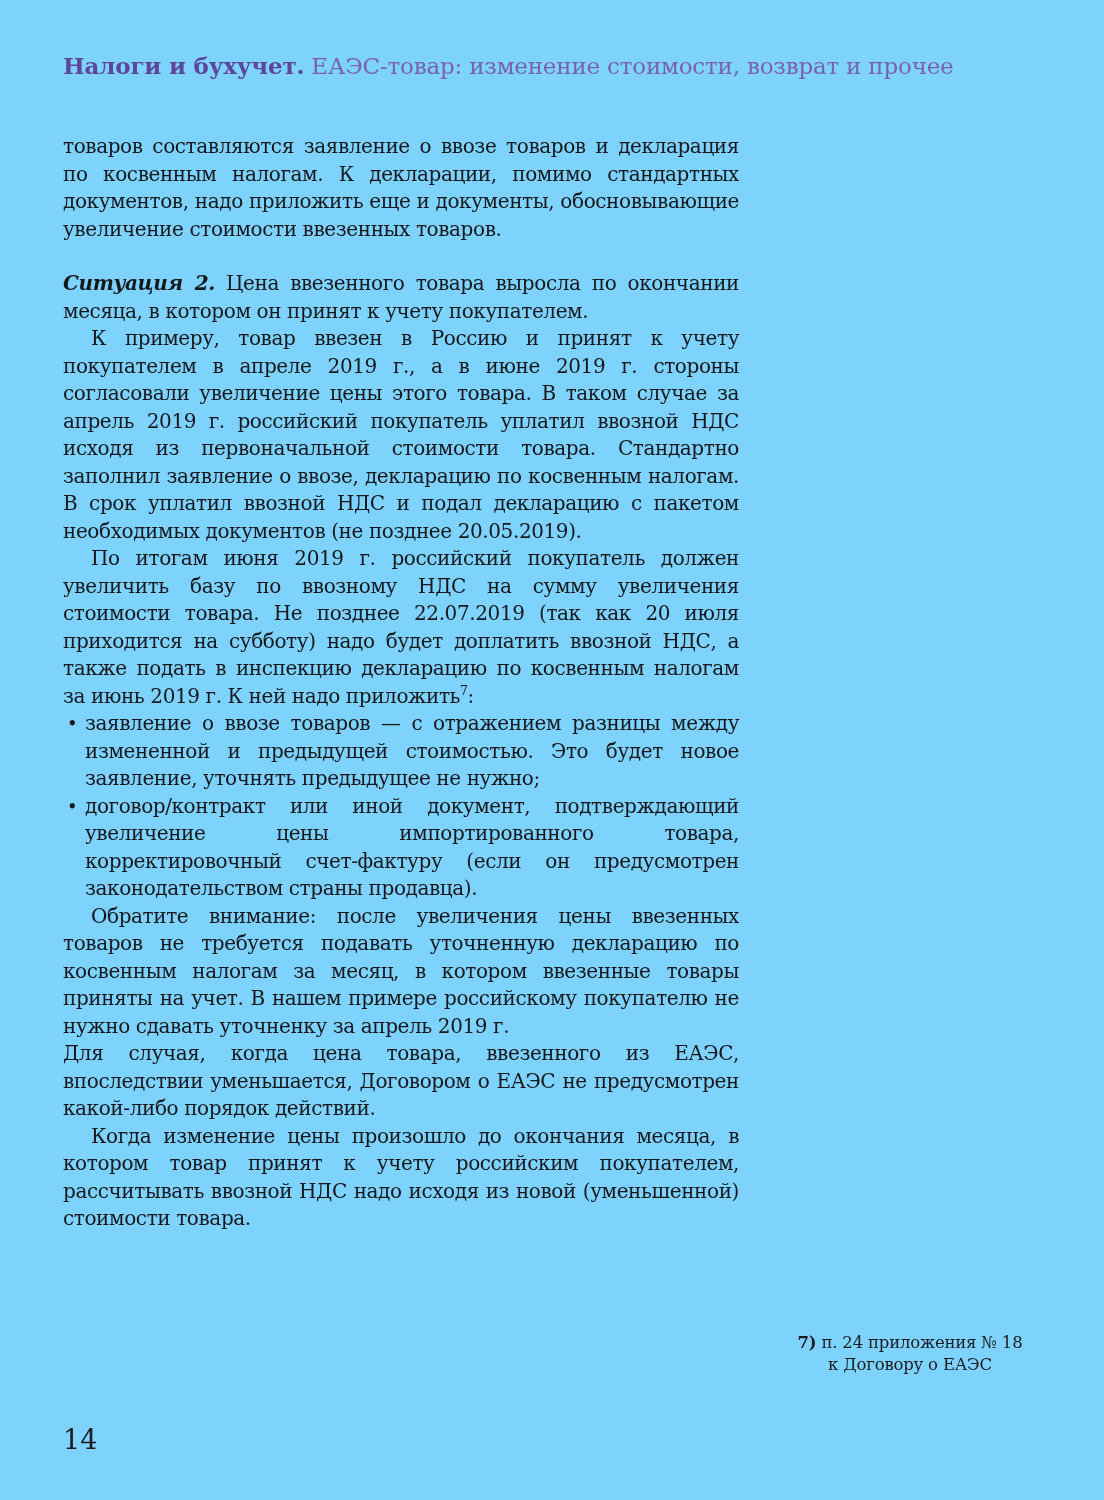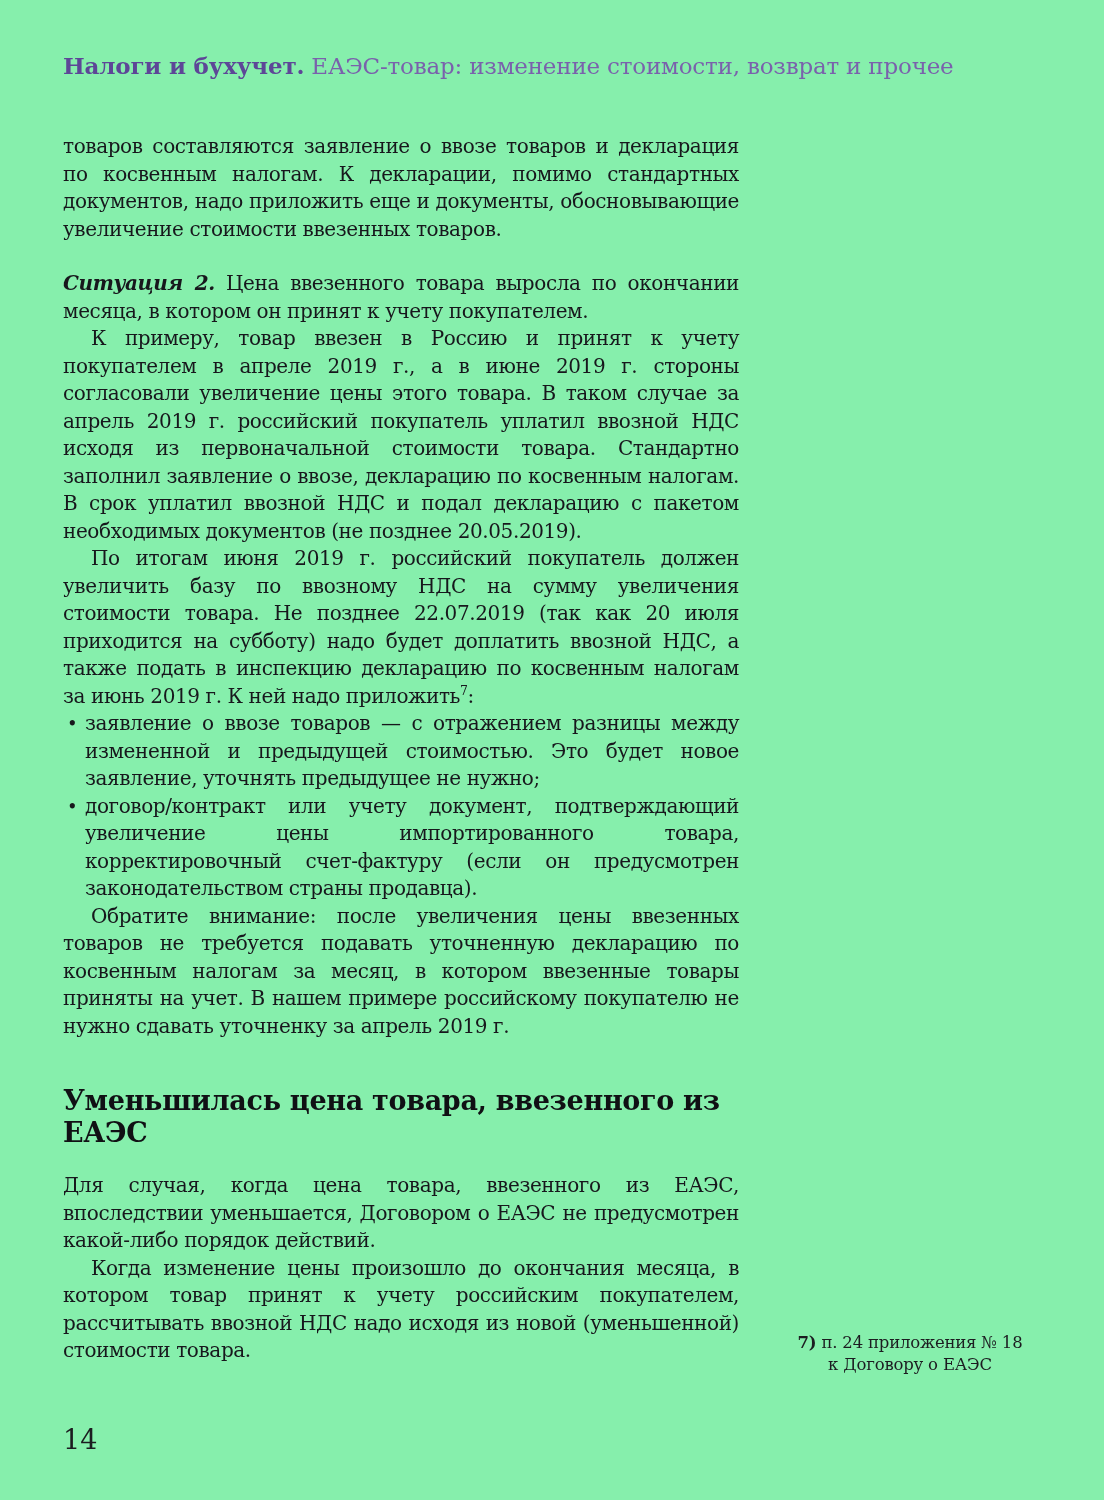--- a/index.html
+++ b/index.html
@@ -1,21 +1,21 @@
 <!DOCTYPE html>
 <html lang="ru"><head>
 <meta charset="utf-8">
 <style>
   html, body { margin: 0; padding: 0; background: #e8e8e8; }
   .page {
     position: relative;
     width: 1104px;
     height: 1500px;
     margin: 0 auto;
-    background: #86efac;
+    background: #7dd3fc;
     font-family: "DejaVu Serif", serif;
     overflow: hidden;
   }
   .running-head {
     position: absolute;
     left: 63px;
     top: 52px;
     width: 980px;
     font-size: 23px;
     line-height: 28px;
@@ -90,24 +90,23 @@
     <span class="rh-section">Налоги и бухучет.</span><span class="rh-title"> ЕАЭС-товар: изменение стоимости, возврат и прочее</span>
   </div>
 
   <div class="article" id="article-body">
       <p class="para no-indent"><span>товаров составляются заявление о ввозе товаров и декларация по косвенным налогам. К декларации, помимо стандартных документов, надо приложить еще и документы, обосновывающие увеличение стоимости ввезенных товаров.</span></p>
       <p class="para no-indent situation"><span class="lead">Ситуация 2.</span><span> Цена ввезенного товара выросла по окончании месяца, в котором он принят к учету покупателем.</span></p>
       <p class="para"><span>К примеру, товар ввезен в Россию и принят к учету покупателем в апреле 2019 г., а в июне 2019 г. стороны согласовали увеличение цены этого товара. В таком случае за апрель 2019 г. российский покупатель уплатил ввозной НДС исходя из первоначальной стоимости товара. Стандартно заполнил заявление о ввозе, декларацию по косвенным налогам. В срок уплатил ввозной НДС и подал декларацию с пакетом необходимых документов (не позднее 20.05.2019).</span></p>
       <p class="para"><span>По итогам июня 2019 г. российский покупатель должен увеличить базу по ввозному НДС на сумму увеличения стоимости товара. Не позднее 22.07.2019 (так как 20 июля приходится на субботу) надо будет доплатить ввозной НДС, а также подать в инспекцию декларацию по косвенным налогам за июнь 2019 г. К ней надо приложить</span><sup class="fn-ref">7</sup><span>:</span></p>
       <ul class="bullet-list">
         <li class="bullet-item"><span class="bullet">•</span><span>заявление о ввозе товаров — с отражением разницы между измененной и предыдущей стоимостью. Это будет новое заявление, уточнять предыдущее не нужно;</span></li>
-        <li class="bullet-item"><span class="bullet">•</span><span>договор/контракт или учету документ, подтверждающий увеличение цены импортированного товара, корректировочный счет-фактуру (если он предусмотрен законодательством страны продавца).</span></li>
+        <li class="bullet-item"><span class="bullet">•</span><span>договор/контракт или иной документ, подтверждающий увеличение цены импортированного товара, корректировочный счет-фактуру (если он предусмотрен законодательством страны продавца).</span></li>
       </ul>
       <p class="para"><span>Обратите внимание: после увеличения цены ввезенных товаров не требуется подавать уточненную декларацию по косвенным налогам за месяц, в котором ввезенные товары приняты на учет. В нашем примере российскому покупателю не нужно сдавать уточненку за апрель 2019 г.</span></p>
-      <h2 class="section-heading">Уменьшилась цена товара, ввезенного из ЕАЭС</h2>
       <p class="para no-indent"><span>Для случая, когда цена товара, ввезенного из ЕАЭС, впоследствии уменьшается, Договором о ЕАЭС не предусмотрен какой-либо порядок действий.</span></p>
       <p class="para"><span>Когда изменение цены произошло до окончания месяца, в котором товар принят к учету российским покупателем, рассчитывать ввозной НДС надо исходя из новой (уменьшенной) стоимости товара.</span></p>
     </div>
 
   <div class="footnote">
     <span class="fn-marker">7)</span><span> п. 24 приложения № 18 к Договору о ЕАЭС</span>
   </div>
 
   <div class="page-number">14</div>
 

